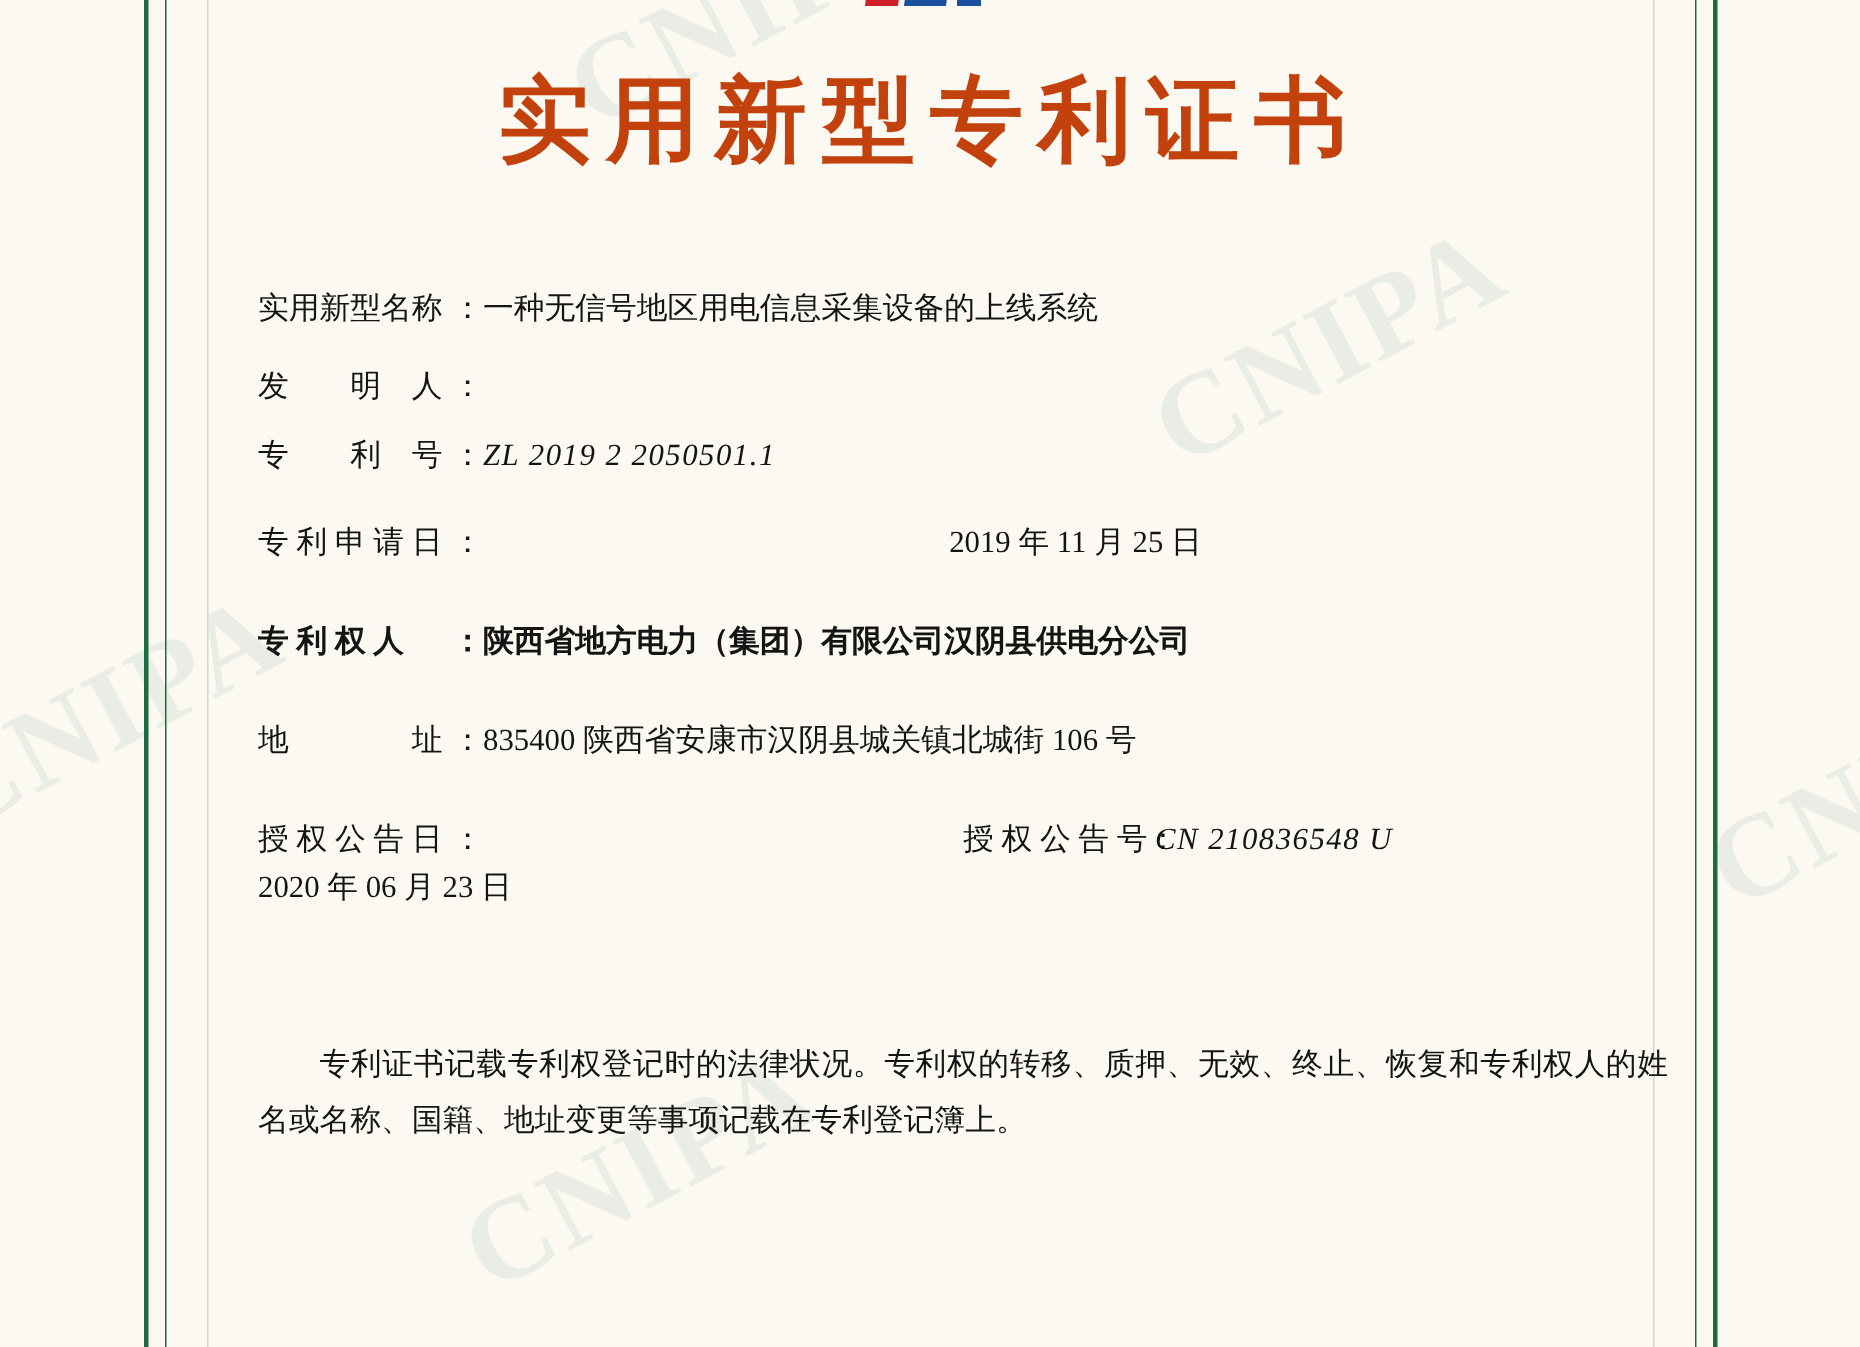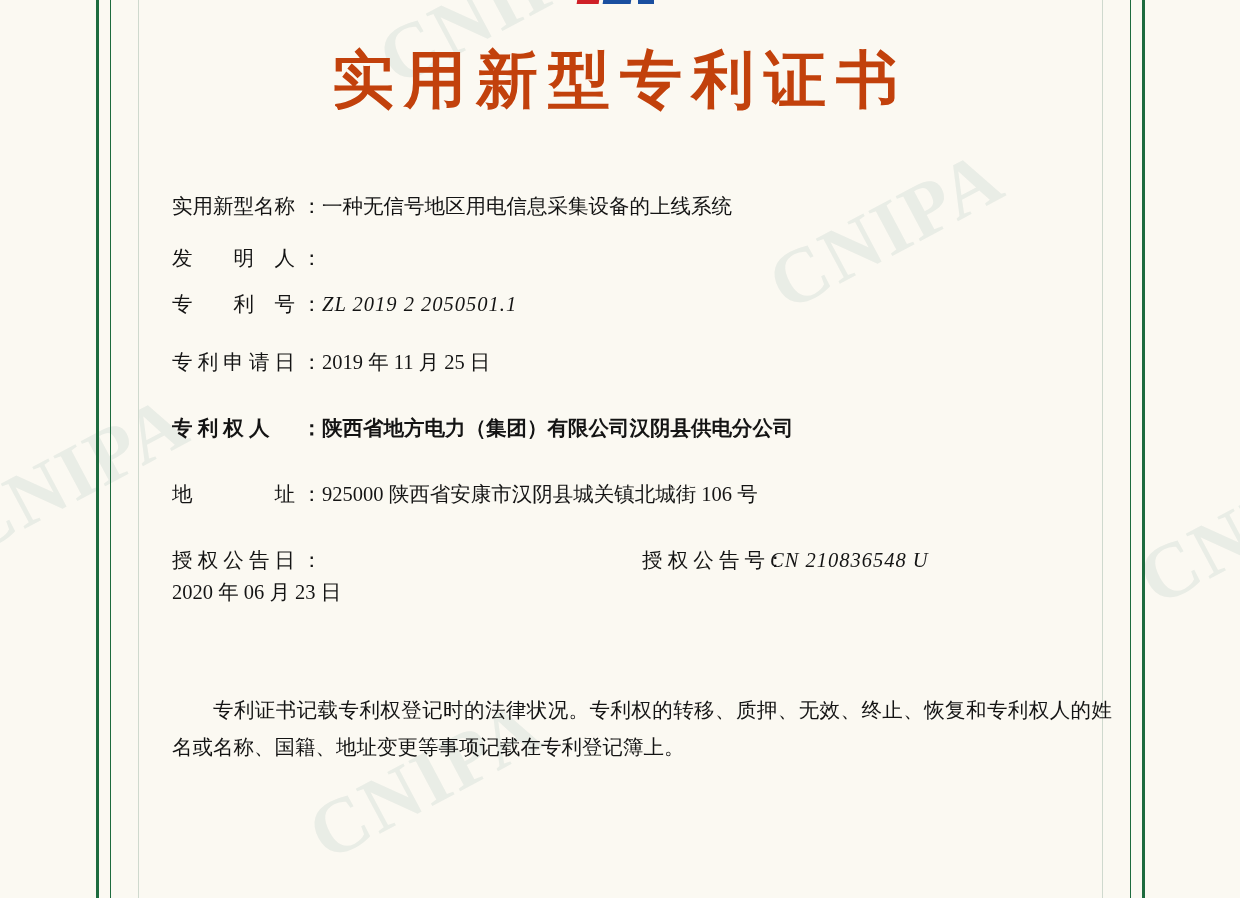--- a/index.html
+++ b/index.html
@@ -153,21 +153,21 @@
     letter-spacing: 0;
     white-space: nowrap;
   }
   .f-label span.lbl-text { letter-spacing: 0; }
   .f-label .colon { margin-left: 2px; }
   .f-value { flex: 1; }
   .f-value .line2 { display: block; }
 
   .row-inventor { margin-bottom: 14px; gap: 32px; }
   .row-patentno { margin-bottom: 26px; }
-  .row-appdate  { margin-bottom: 34px; }
+  .row-appdate  { margin-bottom: 34px; text-align: center; }
   .row-owner    { margin-bottom: 34px; font-weight: bold; }
   .row-address  { margin-bottom: 34px; justify-content: flex-end; }
 
   .mono-num {
     font-family: "Liberation Serif", serif;
     letter-spacing: 1px;
     font-style: italic;
   }
 
   .row-dual {
@@ -264,21 +264,21 @@
           <span class="colon">：</span>
       </div>
       <div class="f-value">陕西省地方电力（集团）有限公司汉阴县供电分公司</div>
     </div>
 
     <div class="field-row row-address">
       <div class="f-label">
         <span class="lbl-text">地　　　　址</span>
           <span class="colon">：</span>
       </div>
-      <div class="f-value">925000 陕西省安康市汉阴县城关镇北城街 106 号</div>
+      <div class="f-value">835400 陕西省安康市汉阴县城关镇北城街 106 号</div>
     </div>
 
     <div class="row-dual">
       <div class="dual-left">
         <div class="f-label">
           <span class="lbl-text">授 权 公 告 日</span>
             <span class="colon">：</span>
         </div>
         <div class="f-value">2020 年 06 月 23 日</div>
       </div>

